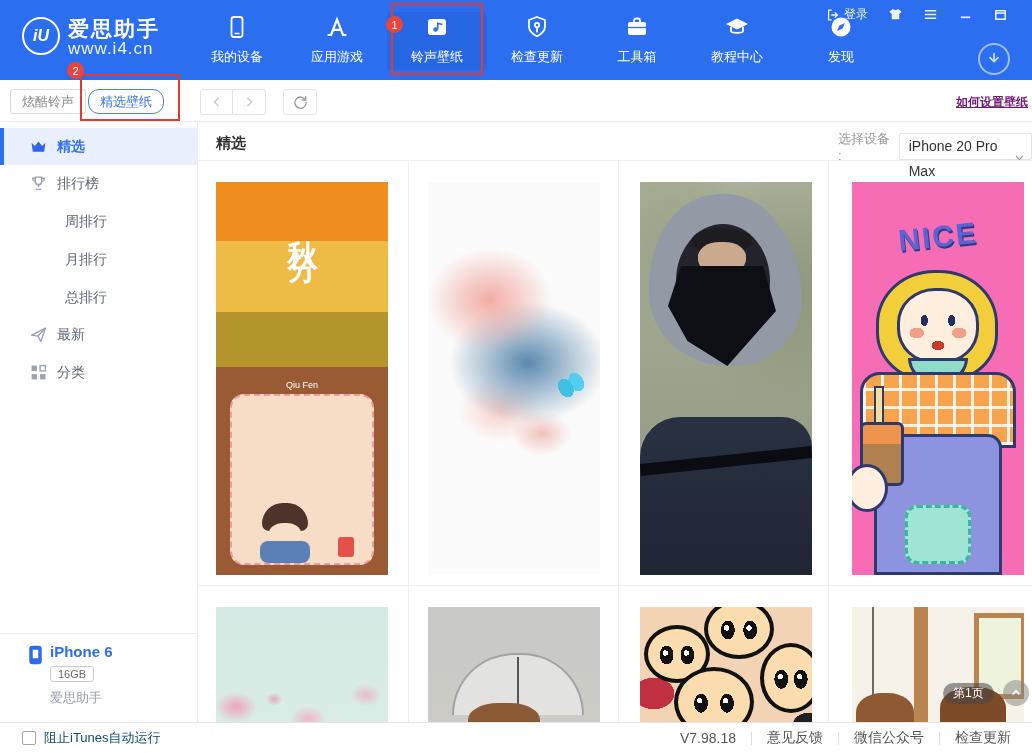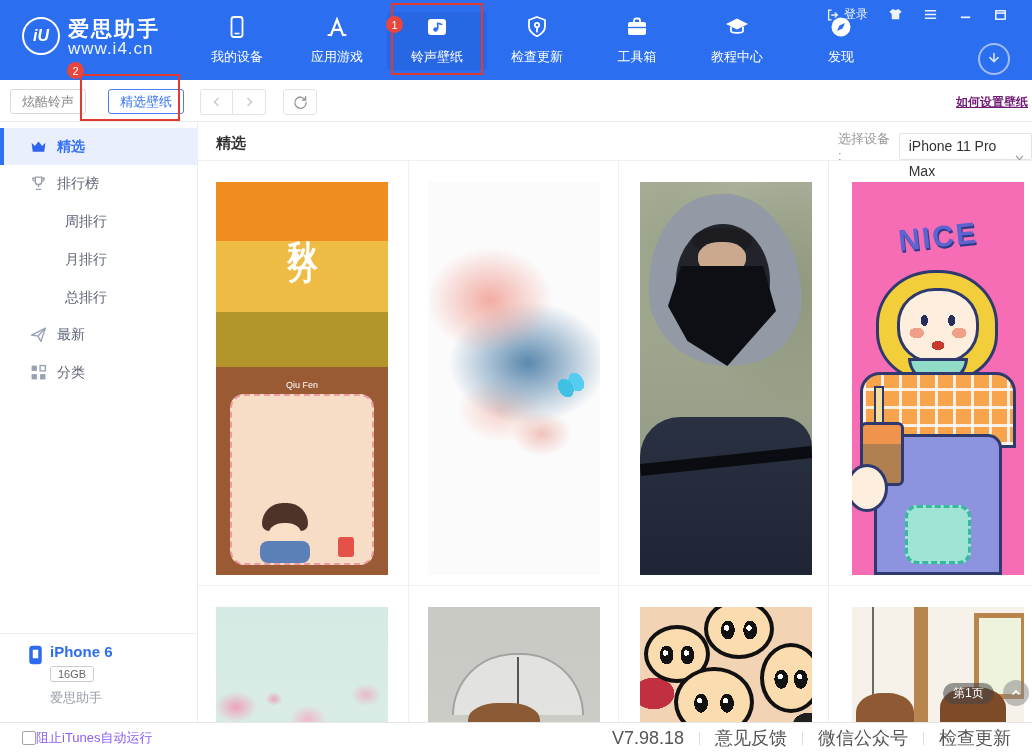--- a/index.html
+++ b/index.html
@@ -44,21 +44,21 @@
   .ann-badge2 { left:67px; top:62px; }
 
   
   .tbar { position:absolute; left:0; top:80px; width:1032px; height:42px; background:#fff;
           border-bottom:1px solid #eaeaea; }
   .tb-btn { position:absolute; top:9px; height:25px; border:1px solid #d9d9d9; border-radius:3px;
             background:#fff; color:#8a8a8a; font-size:13px; line-height:23px; padding:0 11px;
             cursor:pointer; }
   .tb-btn.active { border-color:#4a7ef0; color:#3571f5; }
   .tb-rington { left:10px; }
-  .tb-wallp { left:108px; }
+  .tb-wallp { left:88px;border-radius:11px; }
   .hist { position:absolute; left:200px; top:9px; display:flex; }
   .hist-btn { width:33px; height:26px; border:1px solid #e3e3e3; background:#fff; display:flex;
               align-items:center; justify-content:center; cursor:default; }
   .hist-btn + .hist-btn { border-left:none; border-radius:0 3px 3px 0; }
   .hist-btn:first-child { border-radius:3px 0 0 3px; }
   .refresh-btn { position:absolute; left:283px; top:9px; width:34px; height:26px;
                  border:1px solid #e3e3e3; border-radius:3px; background:#fff;
                  display:flex; align-items:center; justify-content:center; cursor:pointer; }
   .help-link { position:absolute; right:4px; top:14px; color:#701a75; font-size:12px;
                font-weight:bold; text-decoration:underline; cursor:pointer; }
@@ -227,23 +227,23 @@
                  line-height:21px; z-index:10; }
   .totop { position:absolute; left:805px; top:558px; width:26px; height:26px; border-radius:50%;
            background:rgba(130,130,130,.5); display:flex; align-items:center; justify-content:center;
            z-index:10; cursor:pointer; }
 
   
   .statusbar { position:absolute; left:0; top:722px; width:1032px; height:31px; background:#fff;
                border-top:1px solid #e5e5e5; display:flex; align-items:center; }
   .chk { margin-left:22px; width:14px; height:14px; border:1px solid #a5a5a5; border-radius:2px;
          background:#fff; cursor:pointer; flex:none; }
-  .chk-label { font-size:13px; color:#8b5cf6; }
+  .chk-label { margin-left:8px; font-size:13px; color:#0c4a6e; }
   .sb-right { margin-left:auto; display:flex; align-items:center; padding-right:6px;
-              font-size:18px; color:#555; }
+              font-size:14px; color:#555; }
   .sb-item { padding:0 15px; white-space:nowrap; }
   .sb-link { cursor:pointer; }
   .sb-sep { width:1px; height:13px; background:#ddd; }
 </style>
 </head>
 <body>
 
 <div class="app">
 
   <div class="hdr">
@@ -456,21 +456,21 @@
     <span class="dev-cap">16GB</span>
     <div class="dev-app">爱思助手</div>
   </div>
 
   <div class="main">
     <div class="main-title">精选</div>
 
     <div class="sel-wrap">
       <span>选择设备 :</span>
       <div class="sel-box">
-        <span>iPhone 11 Pro Max</span>
+        <span>iPhone 20 Pro Max</span>
         <span class="sel-chev">
           <svg width="9" height="6" viewBox="0 0 10 7" fill="none" stroke="#999" stroke-width="1.4">
               <path d="M1 1 L5 5.5 L9 1"></path>
             </svg>
         </span>
       </div>
     </div>
 
     <div class="grid-line-h" style="top:38px"></div>
     <div class="grid-line-h" style="top:463px"></div>

